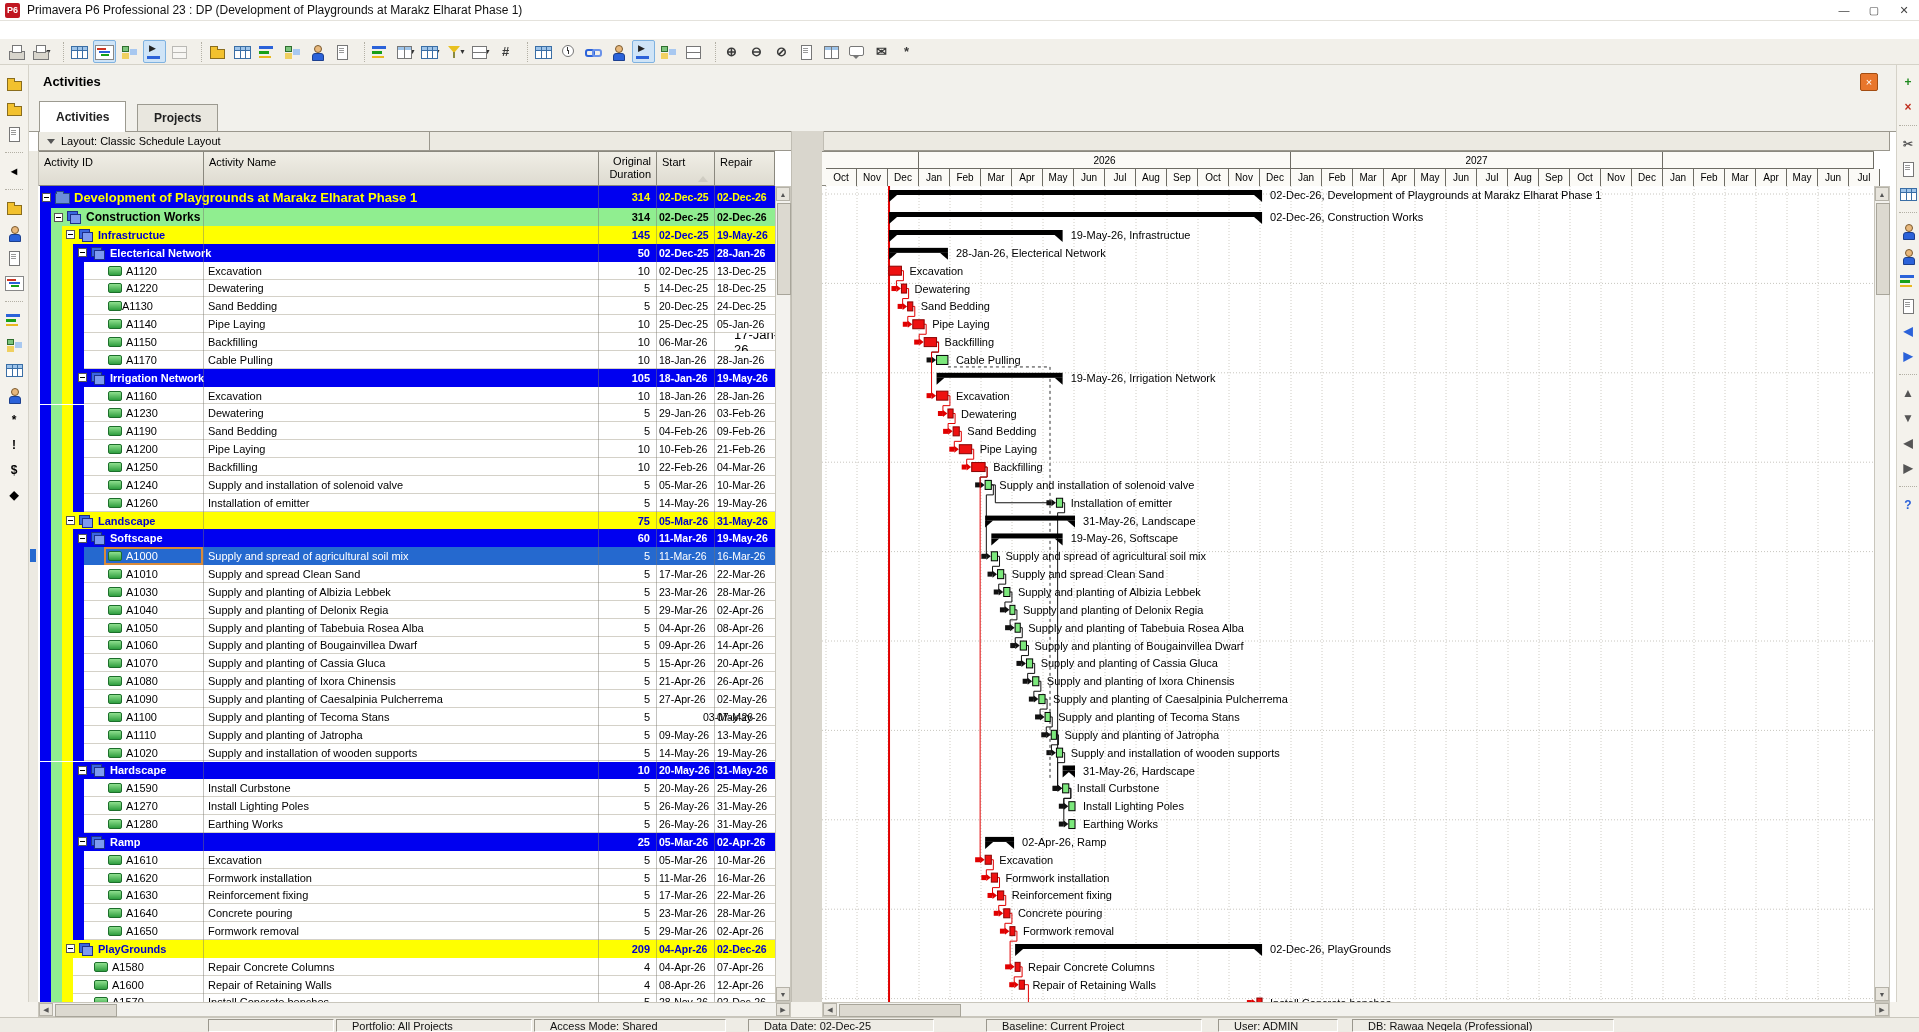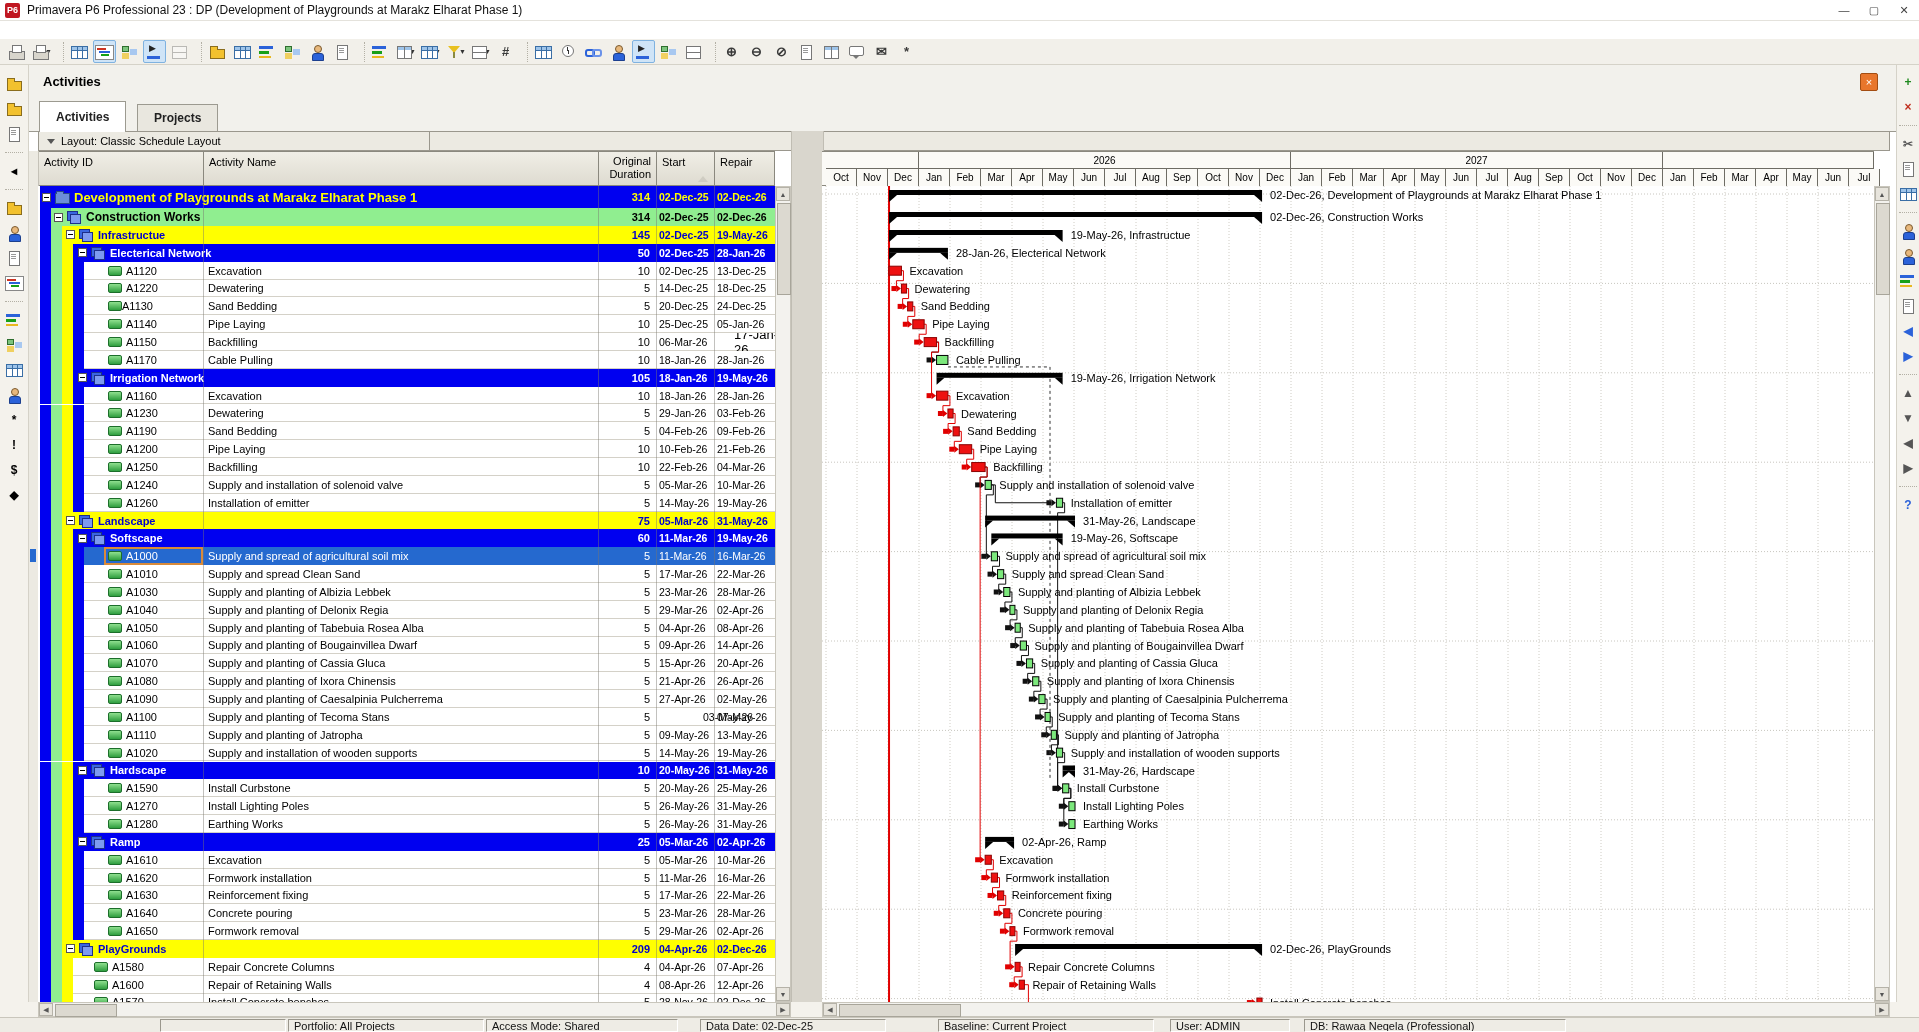--- a/index.html
+++ b/index.html
@@ -90,21 +90,21 @@
   .sbarrow{position:absolute;width:14px;height:14px;display:flex;align-items:center;justify-content:center;font-size:7px;color:#555;background:#e7e4dc;border:1px solid #b5b2a8;box-sizing:border-box;}
   #splitter{left:791px;top:131px;width:31px;height:886px;background:#d9d6cd;border-left:1px solid #c0bdb3;border-right:1px solid #c0bdb3;}
   
   #ghead{left:822px;top:151px;width:1052px;height:35px;background:#fbfaf6;border-top:1px solid #8a887e;border-bottom:1px solid #8a887e;box-sizing:border-box;}
   .yearcell,.moncell{position:absolute;border-right:1px solid #6e6c64;box-sizing:border-box;display:flex;align-items:center;justify-content:center;font-size:10px;color:#000;background:#fbfaf6;}
   .yearcell{top:0;height:17px;border-bottom:1px solid #6e6c64;}
   .moncell{top:17px;height:17px;}
   #gbody{left:822px;top:186px;width:1052px;height:816px;background:#fff;overflow:hidden;}
   
   #statusbar{left:0;top:1017px;width:1919px;height:15px;background:#eeece5;border-top:1px solid #c9c6bc;font-size:11px;}
-  .sfield{position:absolute;top:1px;height:13px;line-height:13px;padding-left:5px;background:#eeece5;border:1px solid;border-color:#9a978d #fff #fff #9a978d;box-sizing:border-box;color:#111;white-space:nowrap;overflow:hidden;}
+  .sfield{position:absolute;top:1px;height:13px;line-height:13px;padding-left:15px;background:#eeece5;border:1px solid;border-color:#9a978d #fff #fff #9a978d;box-sizing:border-box;color:#111;white-space:nowrap;overflow:hidden;margin-left:48px;}
   #botstrip{left:0;top:1002px;width:1919px;height:15px;background:#f4f2ec;}
 </style>
 </head>
 <body>
 
 <div id="stage">
 
   <div class="abs" id="titlebar">
     <div id="p6logo">P6</div>
     <div id="wintitle">Primavera P6 Professional 23 : DP (Development of Playgrounds at Marakz Elharat Phase 1)</div>

